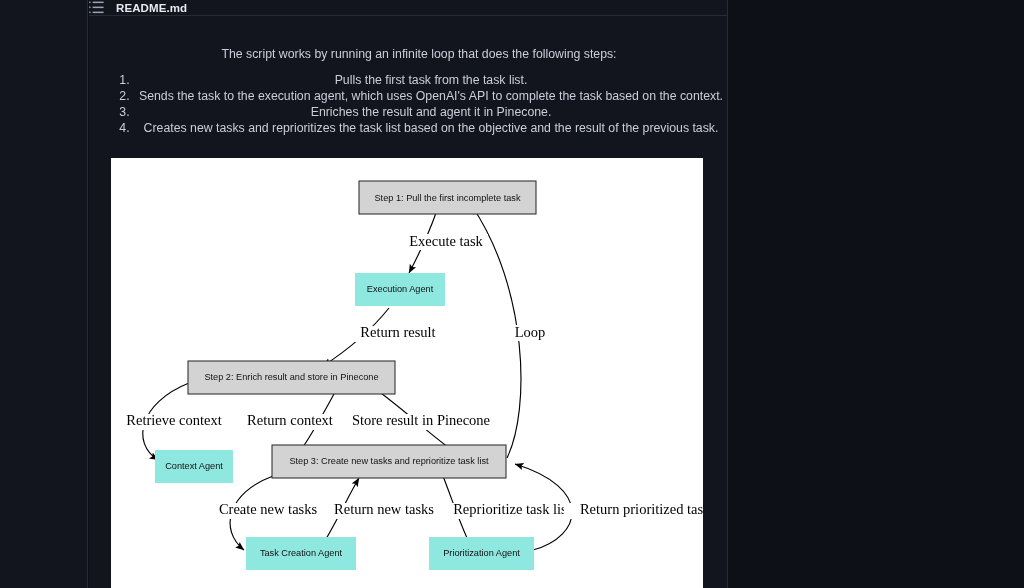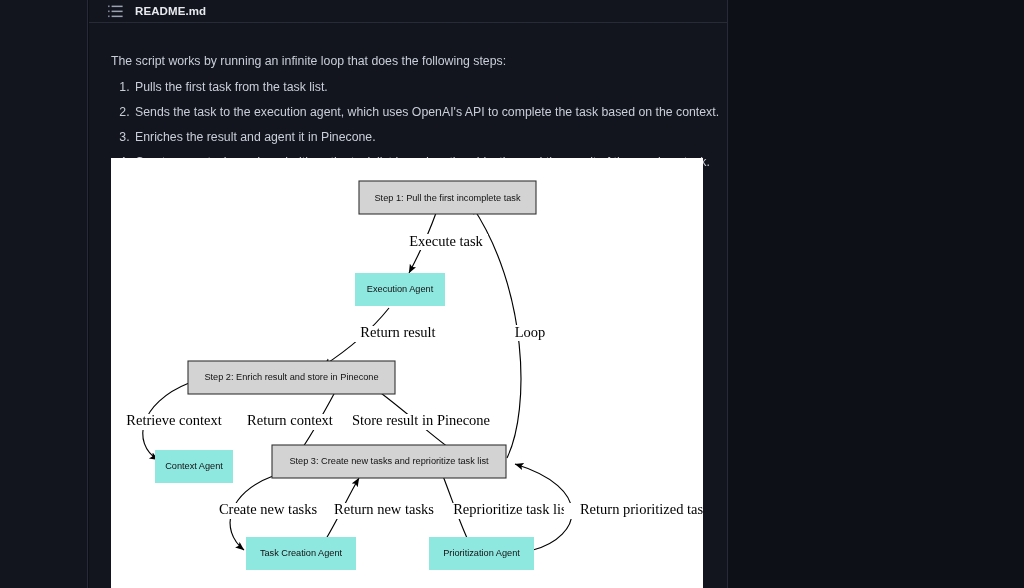--- a/index.html
+++ b/index.html
@@ -42,61 +42,61 @@
   #doc-column {
     position: absolute;
     left: 89px; top: 0;
     width: 638px;
     height: 588px;
     background: #12151d;
     box-sizing: border-box;
   }
 
   #doc-header {
-    height: 23px;
+    height: 16px;
     border-bottom: 1px solid #262b36;
     display: flex;
     align-items: center;
-    padding-left: 19px;
+    padding-left: 0;
     box-sizing: border-box;
   }
   #outline-icon {
     width: 15px; height: 13px;
     display: block;
     margin-right: 12px;
     flex: none;
   }
   #doc-title {
     color: #e8eaf0;
     font-size: 11.5px;
     font-weight: bold;
     letter-spacing: .1px;
   }
 
   #doc-body {
     padding: 0 0 0 22px;
+    text-align: center;
   }
 
   #intro-paragraph {
     color: #c9ced9;
     font-size: 12.3px;
     margin: 0;
     padding-top: 30px;
     line-height: 16px;
   }
 
   #steps-list {
     margin: 10px 0 0 0;
     padding-left: 22px;
     color: #c9ced9;
     font-size: 12.3px;
     list-style: decimal;
   }
   #steps-list li {
-    margin-top: 9px;
     line-height: 16px;
     padding-left: 2px;
   }
 
   
   #diagram-panel {
     position: absolute;
     left: 111px;
     top: 158px;
     width: 592px;

